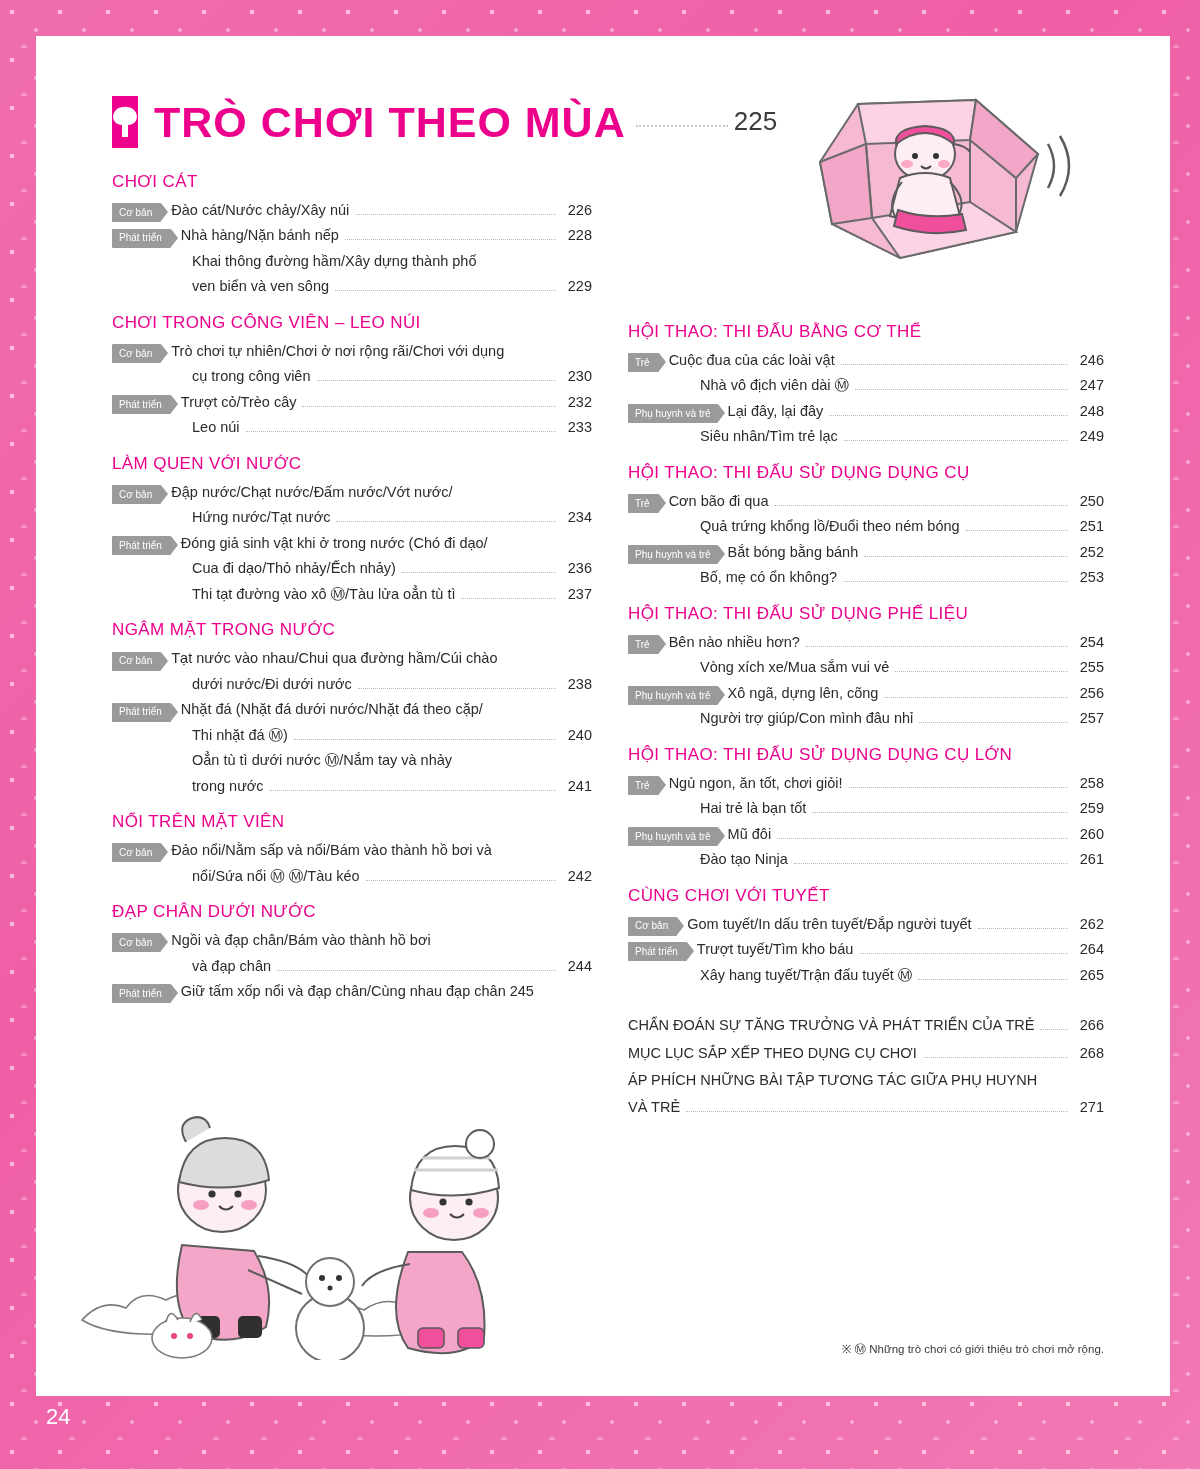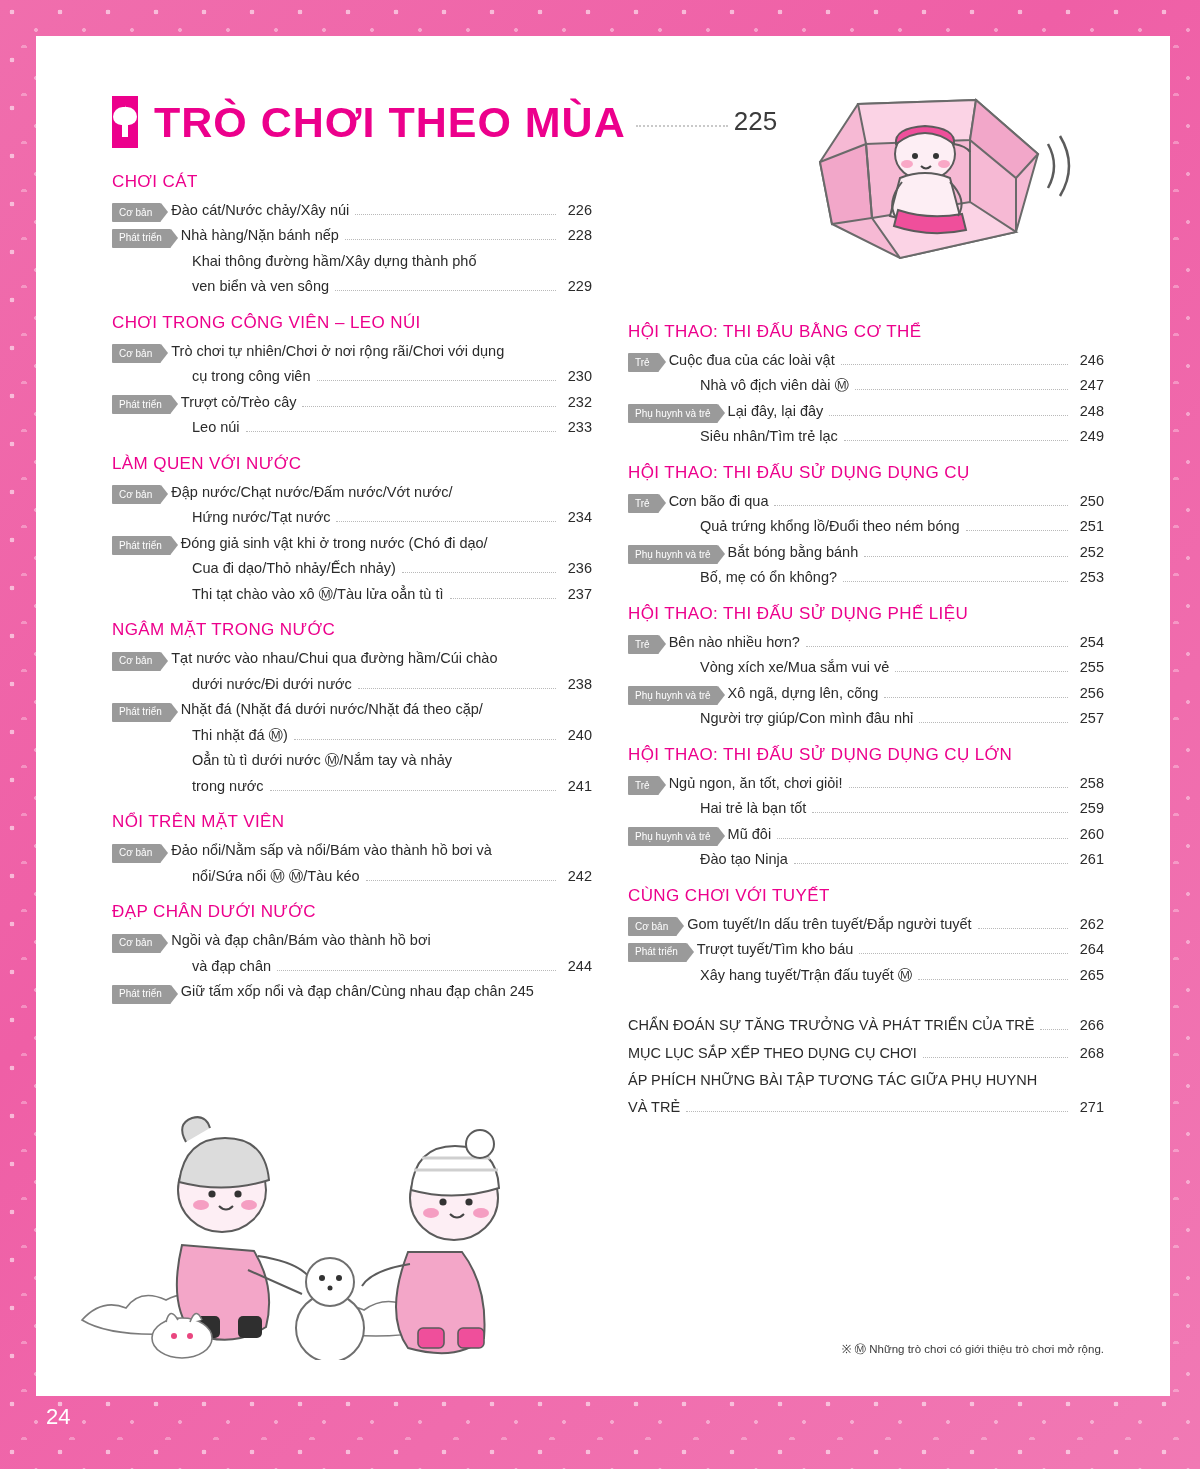--- a/index.html
+++ b/index.html
@@ -120,21 +120,21 @@
     font-weight: normal;
     letter-spacing: 0.4px;
     margin: 14px 0 7px 0;
     white-space: nowrap;
   }
   .col-left > .sec-title:first-child,
   .col-right > .sec-title:first-child { margin-top: 0; }
 
   .row {
     display: flex;
-    align-items: flex-end;
+    align-items: center;
     margin-bottom: 2px;
     line-height: 1.62;
   }
   .tag {
     flex: 0 0 auto;
     background: #9a9a9a;
     color: #ffffff;
     font-size: 10px;
     line-height: 1;
     padding: 4.5px 9px 4.5px 7px;
@@ -359,21 +359,21 @@
     <div class="tag-spacer"></div>
     <div class="entry">
         <span class="entry-text">Cua đi dạo/Thỏ nhảy/Ếch nhảy)</span>
         <span class="leader"></span>
         <span class="pg">236</span>
       </div>
   </div>
   <div class="row">
     <div class="tag-spacer"></div>
     <div class="entry">
-        <span class="entry-text">Thi tạt chào vào xô Ⓜ/Tàu lửa oẳn tù tì</span>
+        <span class="entry-text">Thi tạt đường vào xô Ⓜ/Tàu lửa oẳn tù tì</span>
         <span class="leader"></span>
         <span class="pg">237</span>
       </div>
   </div>
 
   <div class="sec-title">NGÂM MẶT TRONG NƯỚC</div>
   <div class="row noleader">
     <div class="tag">Cơ bản</div>
     <div class="entry">
         <span class="entry-text">Tạt nước vào nhau/Chui qua đường hầm/Cúi chào</span>

